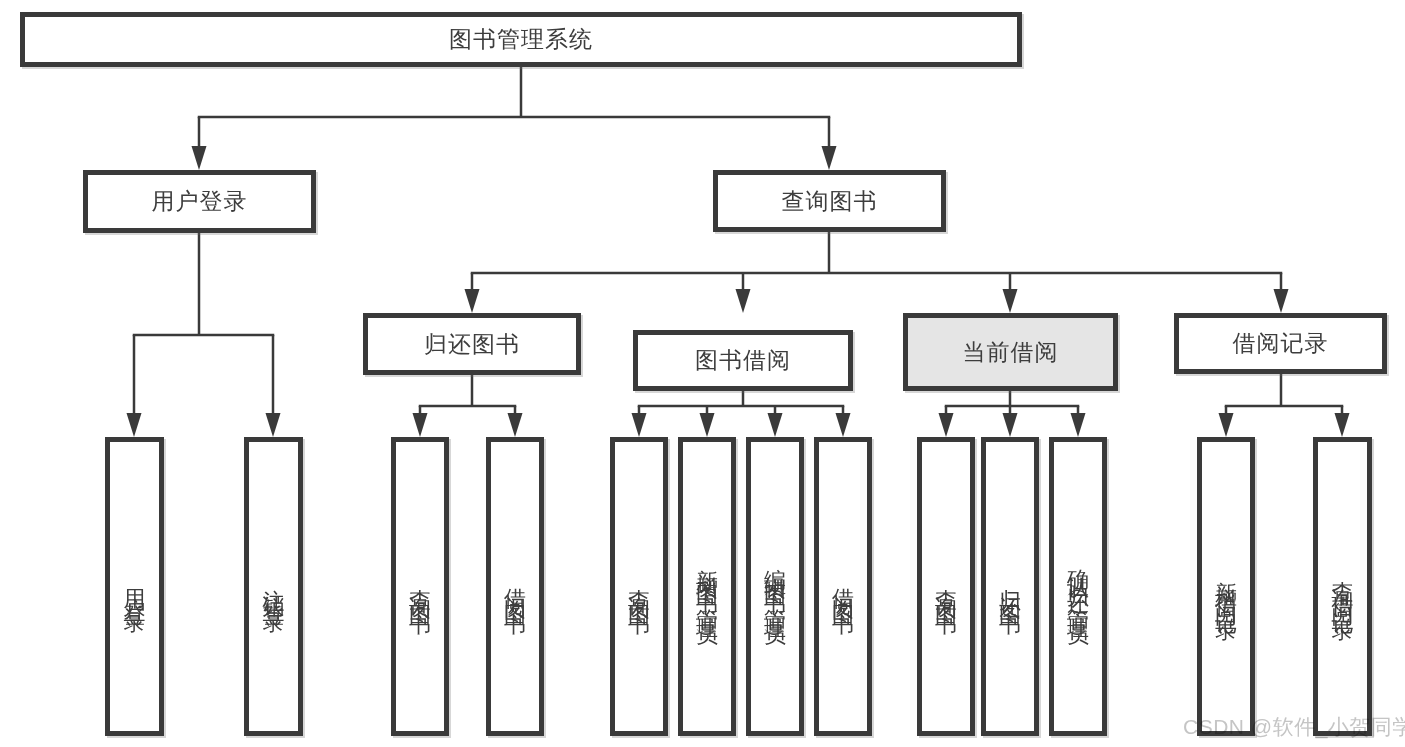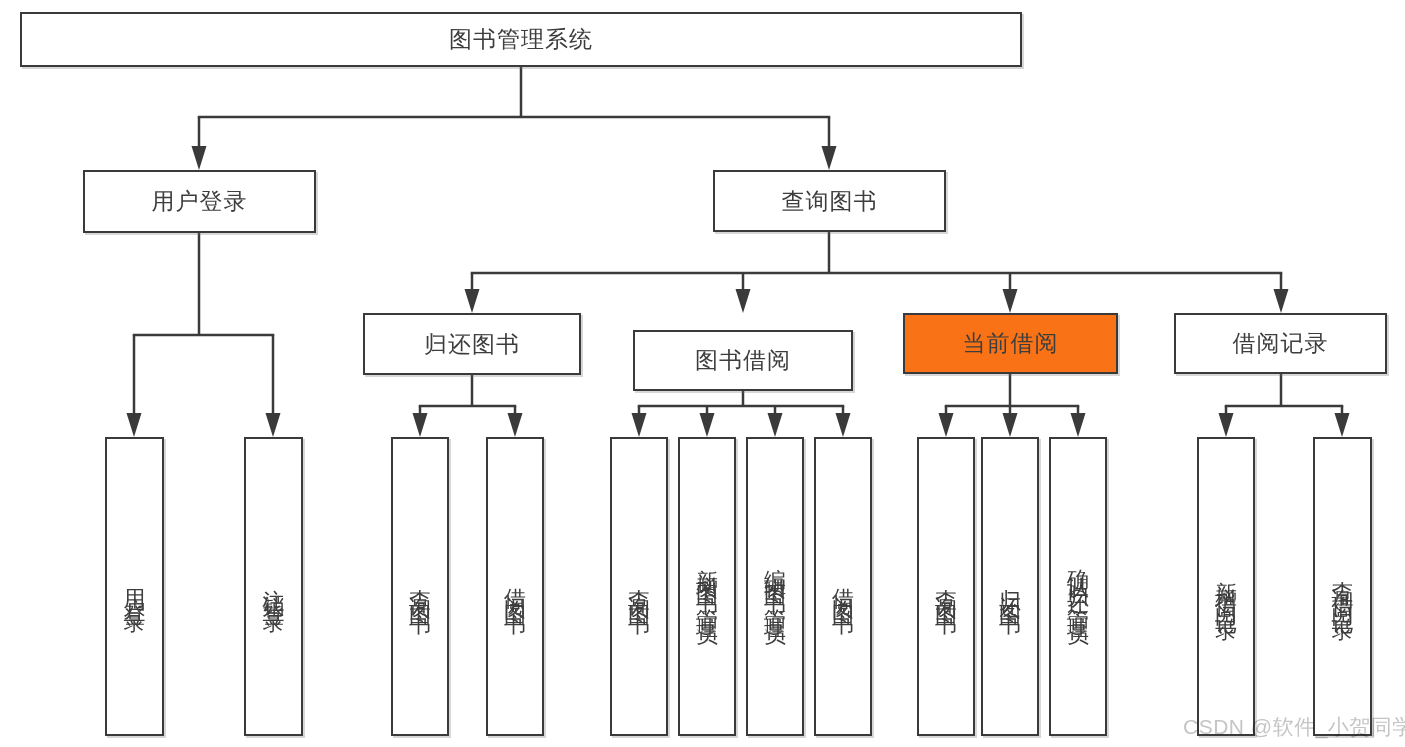--- a/index.html
+++ b/index.html
@@ -8,21 +8,21 @@
     width:1405px;height:747px;
     background:#ffffff;
     overflow:hidden;
     font-family:"Liberation Sans","DejaVu Sans",sans-serif;
   }
   #edges-svg{position:absolute;left:0;top:0;z-index:1;}
   .node{
     position:absolute;
     box-sizing:border-box;
     background:#ffffff;
-    border:2px solid #b91c1c;
+    border:5px solid #b91c1c;
     display:flex;align-items:center;justify-content:center;
     box-shadow:2px 2px 0 rgba(110,110,110,0.28);
     z-index:2;
     font-family:Liberation Serif, serif;
   }
   .node .label{
     color:#3d3d3d;
     white-space:nowrap;
   }
   .node.horizontal .label{
@@ -128,21 +128,21 @@
       </div>
       <div class="node horizontal" style="left: 713px; top: 170px; width: 233px; height: 62px; border-color: rgb(58, 58, 58); background: rgb(255, 255, 255);">
         <span class="label" style="color: rgb(61, 61, 61);">查询图书</span>
       </div>
       <div class="node horizontal" style="left: 363px; top: 313px; width: 218px; height: 62px; border-color: rgb(58, 58, 58); background: rgb(255, 255, 255);">
         <span class="label" style="color: rgb(61, 61, 61);">归还图书</span>
       </div>
       <div class="node horizontal" style="left: 633px; top: 330px; width: 220px; height: 61px; border-color: rgb(58, 58, 58); background: rgb(255, 255, 255);">
         <span class="label" style="color: rgb(61, 61, 61);">图书借阅</span>
       </div>
-      <div class="node horizontal" style="left: 903px; top: 313px; width: 215px; height: 61px; border-color: rgb(58, 58, 58); background: #f97316;">
+      <div class="node horizontal" style="left: 903px; top: 313px; width: 215px; height: 78px; border-color: rgb(58, 58, 58); background: #e5e5e5;">
         <span class="label" style="color: rgb(61, 61, 61);">当前借阅</span>
       </div>
       <div class="node horizontal" style="left: 1174px; top: 313px; width: 213px; height: 61px; border-color: rgb(58, 58, 58); background: rgb(255, 255, 255);">
         <span class="label" style="color: rgb(61, 61, 61);">借阅记录</span>
       </div>
       <div class="node vertical" style="left: 105px; top: 437px; width: 59px; height: 299px; border-color: rgb(58, 58, 58); background: rgb(255, 255, 255);">
         <span class="label" style="color: rgb(61, 61, 61);">用户登录</span>
       </div>
       <div class="node vertical" style="left: 244px; top: 437px; width: 59px; height: 299px; border-color: rgb(58, 58, 58); background: rgb(255, 255, 255);">
         <span class="label" style="color: rgb(61, 61, 61);">注销登录</span>

